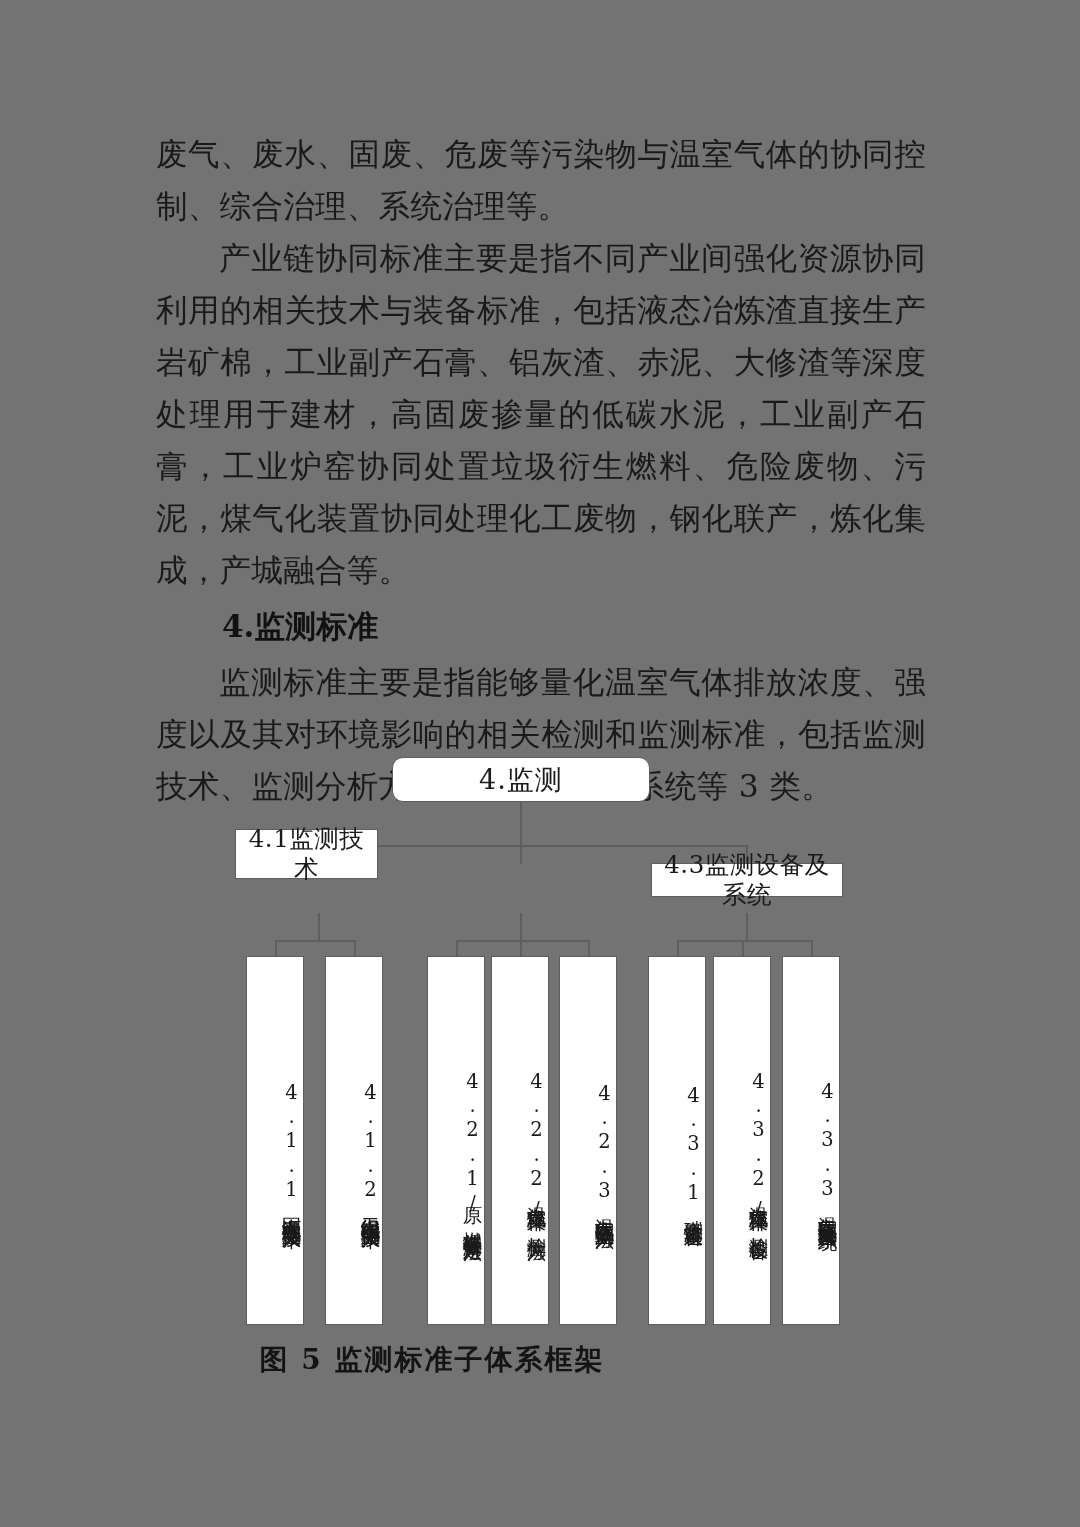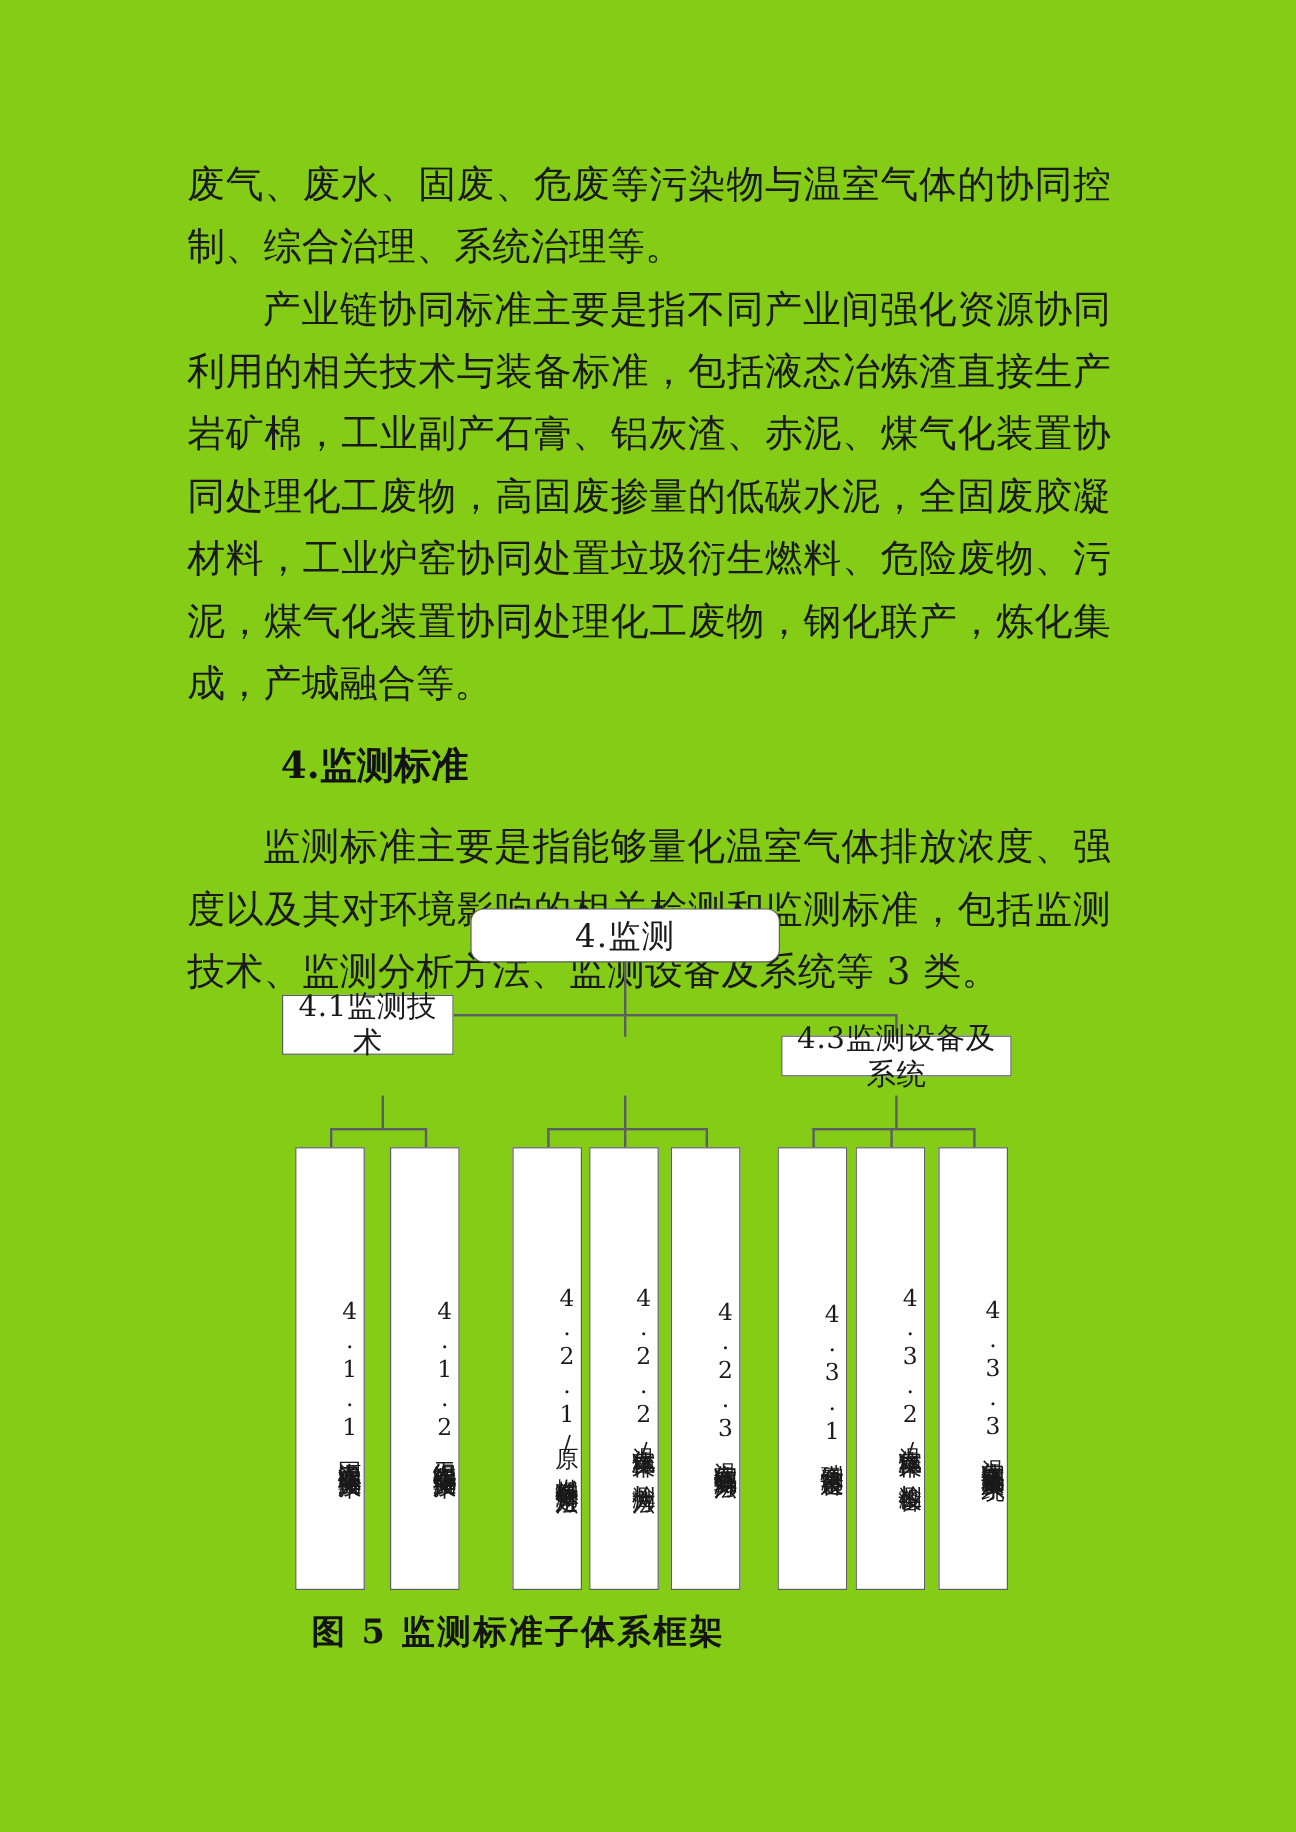--- a/index.html
+++ b/index.html
@@ -8,21 +8,21 @@
     background: #ffffff;
   }
   body {
     font-family: "DejaVu Serif", "Liberation Serif", serif;
     color: #1b1b1b;
   }
   #page {
     position: relative;
     width: 1080px;
     height: 1527px;
-    background: #84cc16;
+    background: #737373;
     overflow: hidden;
   }
 
   
   .body-text {
     position: absolute;
     left: 156px;
     top: 128px;
     width: 770px;
   }
@@ -30,21 +30,21 @@
     margin: 0 0 0 0;
     font-size: 31.5px;
     line-height: 52px;
     text-align: justify;
     text-justify: inter-ideograph;
     letter-spacing: 0.3px;
     color: #1a1a1a;
   }
   .para.indent { text-indent: 2em; }
   .heading {
-    margin: 16px;
+    margin: 4px;
     font-size: 31px;
     line-height: 52px;
     text-indent: 2em;
     font-weight: bold;
     color: #121212;
   }
 
   
   #diagram {
     position: absolute;
@@ -117,21 +117,21 @@
     color: #2a2a2a;
   }
 </style>
 </head>
 <body>
 
 <div id="page">
 
   <div class="body-text">
     <p class="para">废气、废水、固废、危废等污染物与温室气体的协同控制、综合治理、系统治理等。</p>
-    <p class="para indent">产业链协同标准主要是指不同产业间强化资源协同利用的相关技术与装备标准，包括液态冶炼渣直接生产岩矿棉，工业副产石膏、铝灰渣、赤泥、煤气化装置协同处理化工废物，高固废掺量的低碳水泥，全固废胶凝材料，工业炉窑协同处置垃圾衍生燃料、危险废物、污泥，煤气化装置协同处理化工废物，钢化联产，炼化集成，产城融合等。</p>
+    <p class="para indent">产业链协同标准主要是指不同产业间强化资源协同利用的相关技术与装备标准，包括液态冶炼渣直接生产岩矿棉，工业副产石膏、铝灰渣、赤泥、大修渣等深度处理用于建材，高固废掺量的低碳水泥，工业副产石膏，工业炉窑协同处置垃圾衍生燃料、危险废物、污泥，煤气化装置协同处理化工废物，钢化联产，炼化集成，产城融合等。</p>
     <p class="heading">4.监测标准</p>
     <p class="para indent">监测标准主要是指能够量化温室气体排放浓度、强度以及其对环境影响的相关检测和监测标准，包括监测技术、监测分析方法、监测设备及系统等 3 类。</p>
   </div>
 
   <div id="diagram">
 
     <div class="node root" style="left:392px; top:757px; width:258px; height:45px;border-radius:11px;">
       <span>4.监测</span>
     </div>
 

